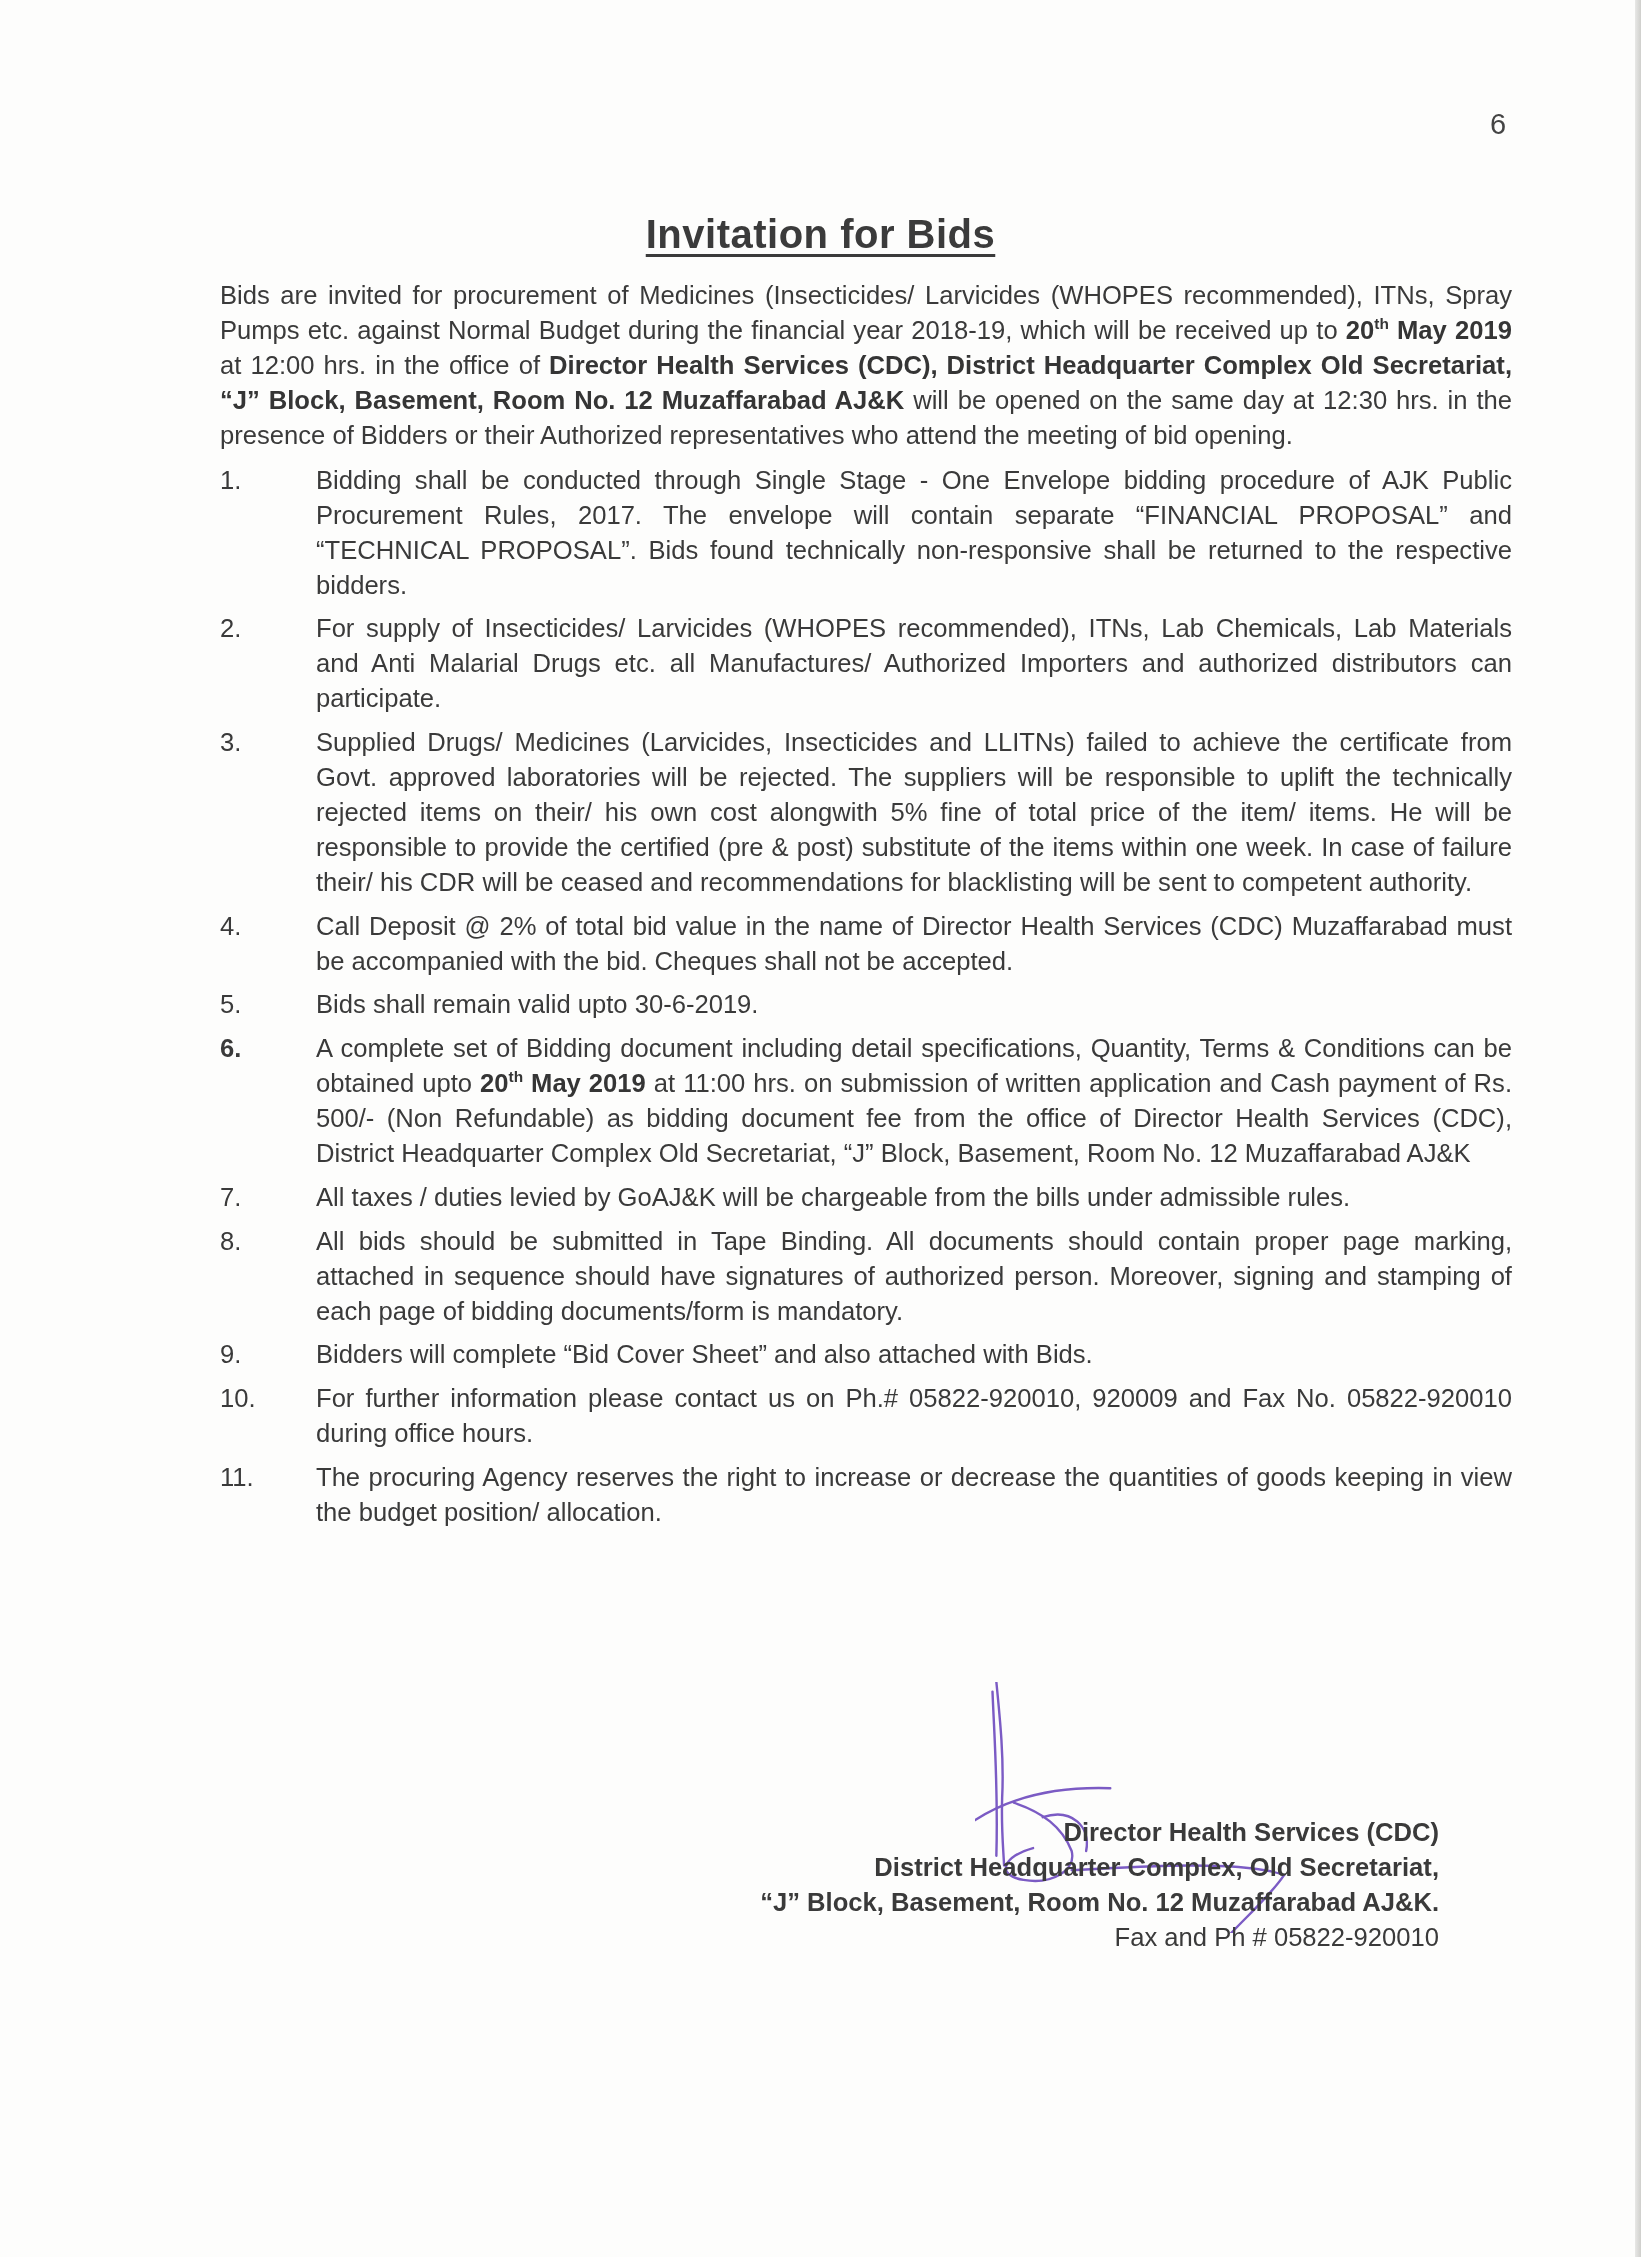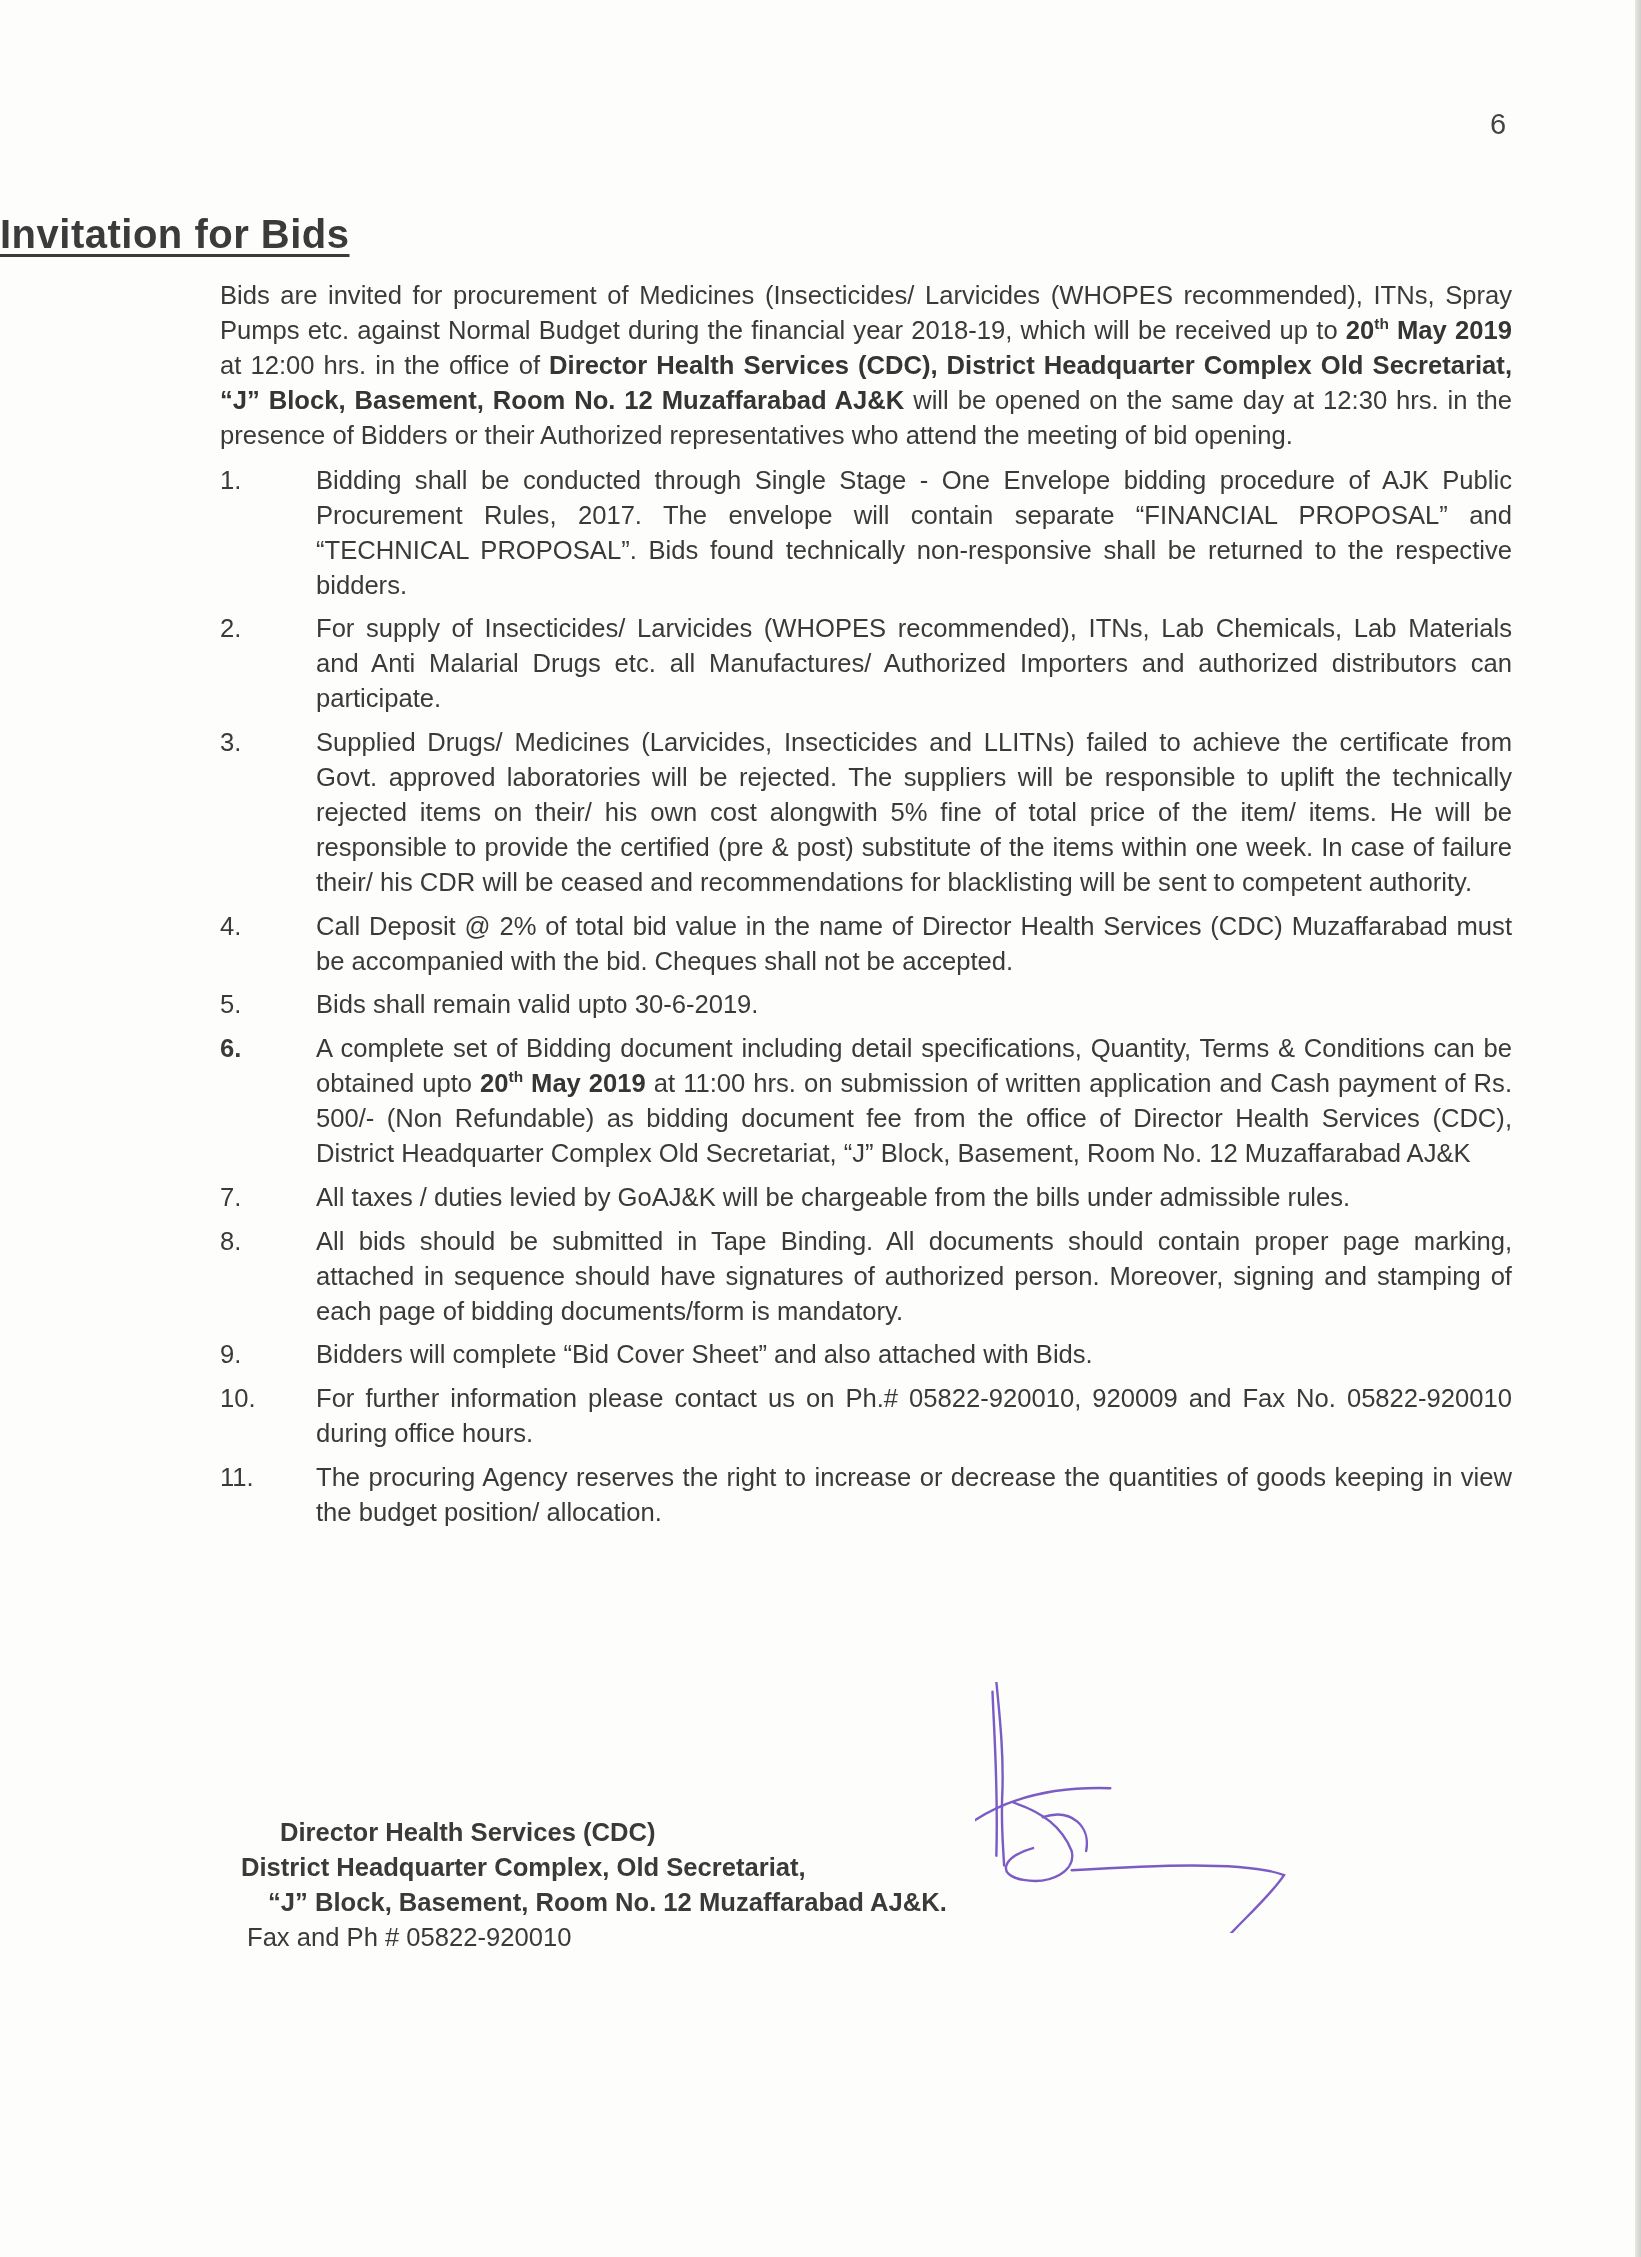--- a/index.html
+++ b/index.html
@@ -5,36 +5,36 @@
   html, body { margin: 0; padding: 0; }
   body {
     width: 1641px; height: 2257px; position: relative; overflow: hidden;
     background: #fdfdfc;
     font-family: "Liberation Sans", sans-serif;
     color: #3a3a3a;
   }
   .edge { position: absolute; top: 0; right: 0; width: 5.8px; height: 2257px;
     background: linear-gradient(to right, #e8e8e6, #cfcfcc); }
   .pagenum { position: absolute; left: 1490px; top: 108px; font-size: 29px; color: #444; }
-  .title { position: absolute; left: 0; width: 1641px; top: 212px; }
+  .title { position: absolute; left: 0; width: 1641px; top: 212px; text-align: center; }
   .title span { font-size: 40px; font-weight: bold; text-decoration: underline;
     text-decoration-thickness: 2.9px; text-underline-offset: 5.8px; color: #3b3b3b;
     letter-spacing: 0.5px; }
   .body { position: absolute; left: 220px; width: 1292px; top: 278px;
     font-size: 25.6px; line-height: 35px; text-align: justify; }
   .intro { margin: 0 0 9.7px 0; }
   .list { margin: 0; padding: 0; list-style: none; }
   .item { display: flex; margin-bottom: 8.7px; }
   .num { width: 96px; flex: 0 0 96px; }
   .num.bold { font-weight: bold; }
   .txt { flex: 1; text-align: justify; }
   b { color: #353535; }
   sup { font-size: 15.4px; line-height: 0; font-weight: bold; }
   .note { font-weight: bold; margin-top: 0; }
-  .sig { position: absolute; left: 17px; width: 1439px; top: 1815px; text-align: left;
+  .sig { position: absolute; left: 0; width: 1439px; top: 1815px; text-align: right;
     font-size: 25.6px; line-height: 35px; }
   .sig .l1 { padding-left: 263px; font-weight: bold; }
   .sig .l2 { padding-left: 224px; font-weight: bold; }
   .sig .l3 { padding-left: 251px; font-weight: bold; }
   .sig .l4 { padding-left: 230px; }
   .signature { position: absolute; left: 975px; top: 1682px; width: 425px; height: 251px; }
 </style>
 </head>
 <body>
 

